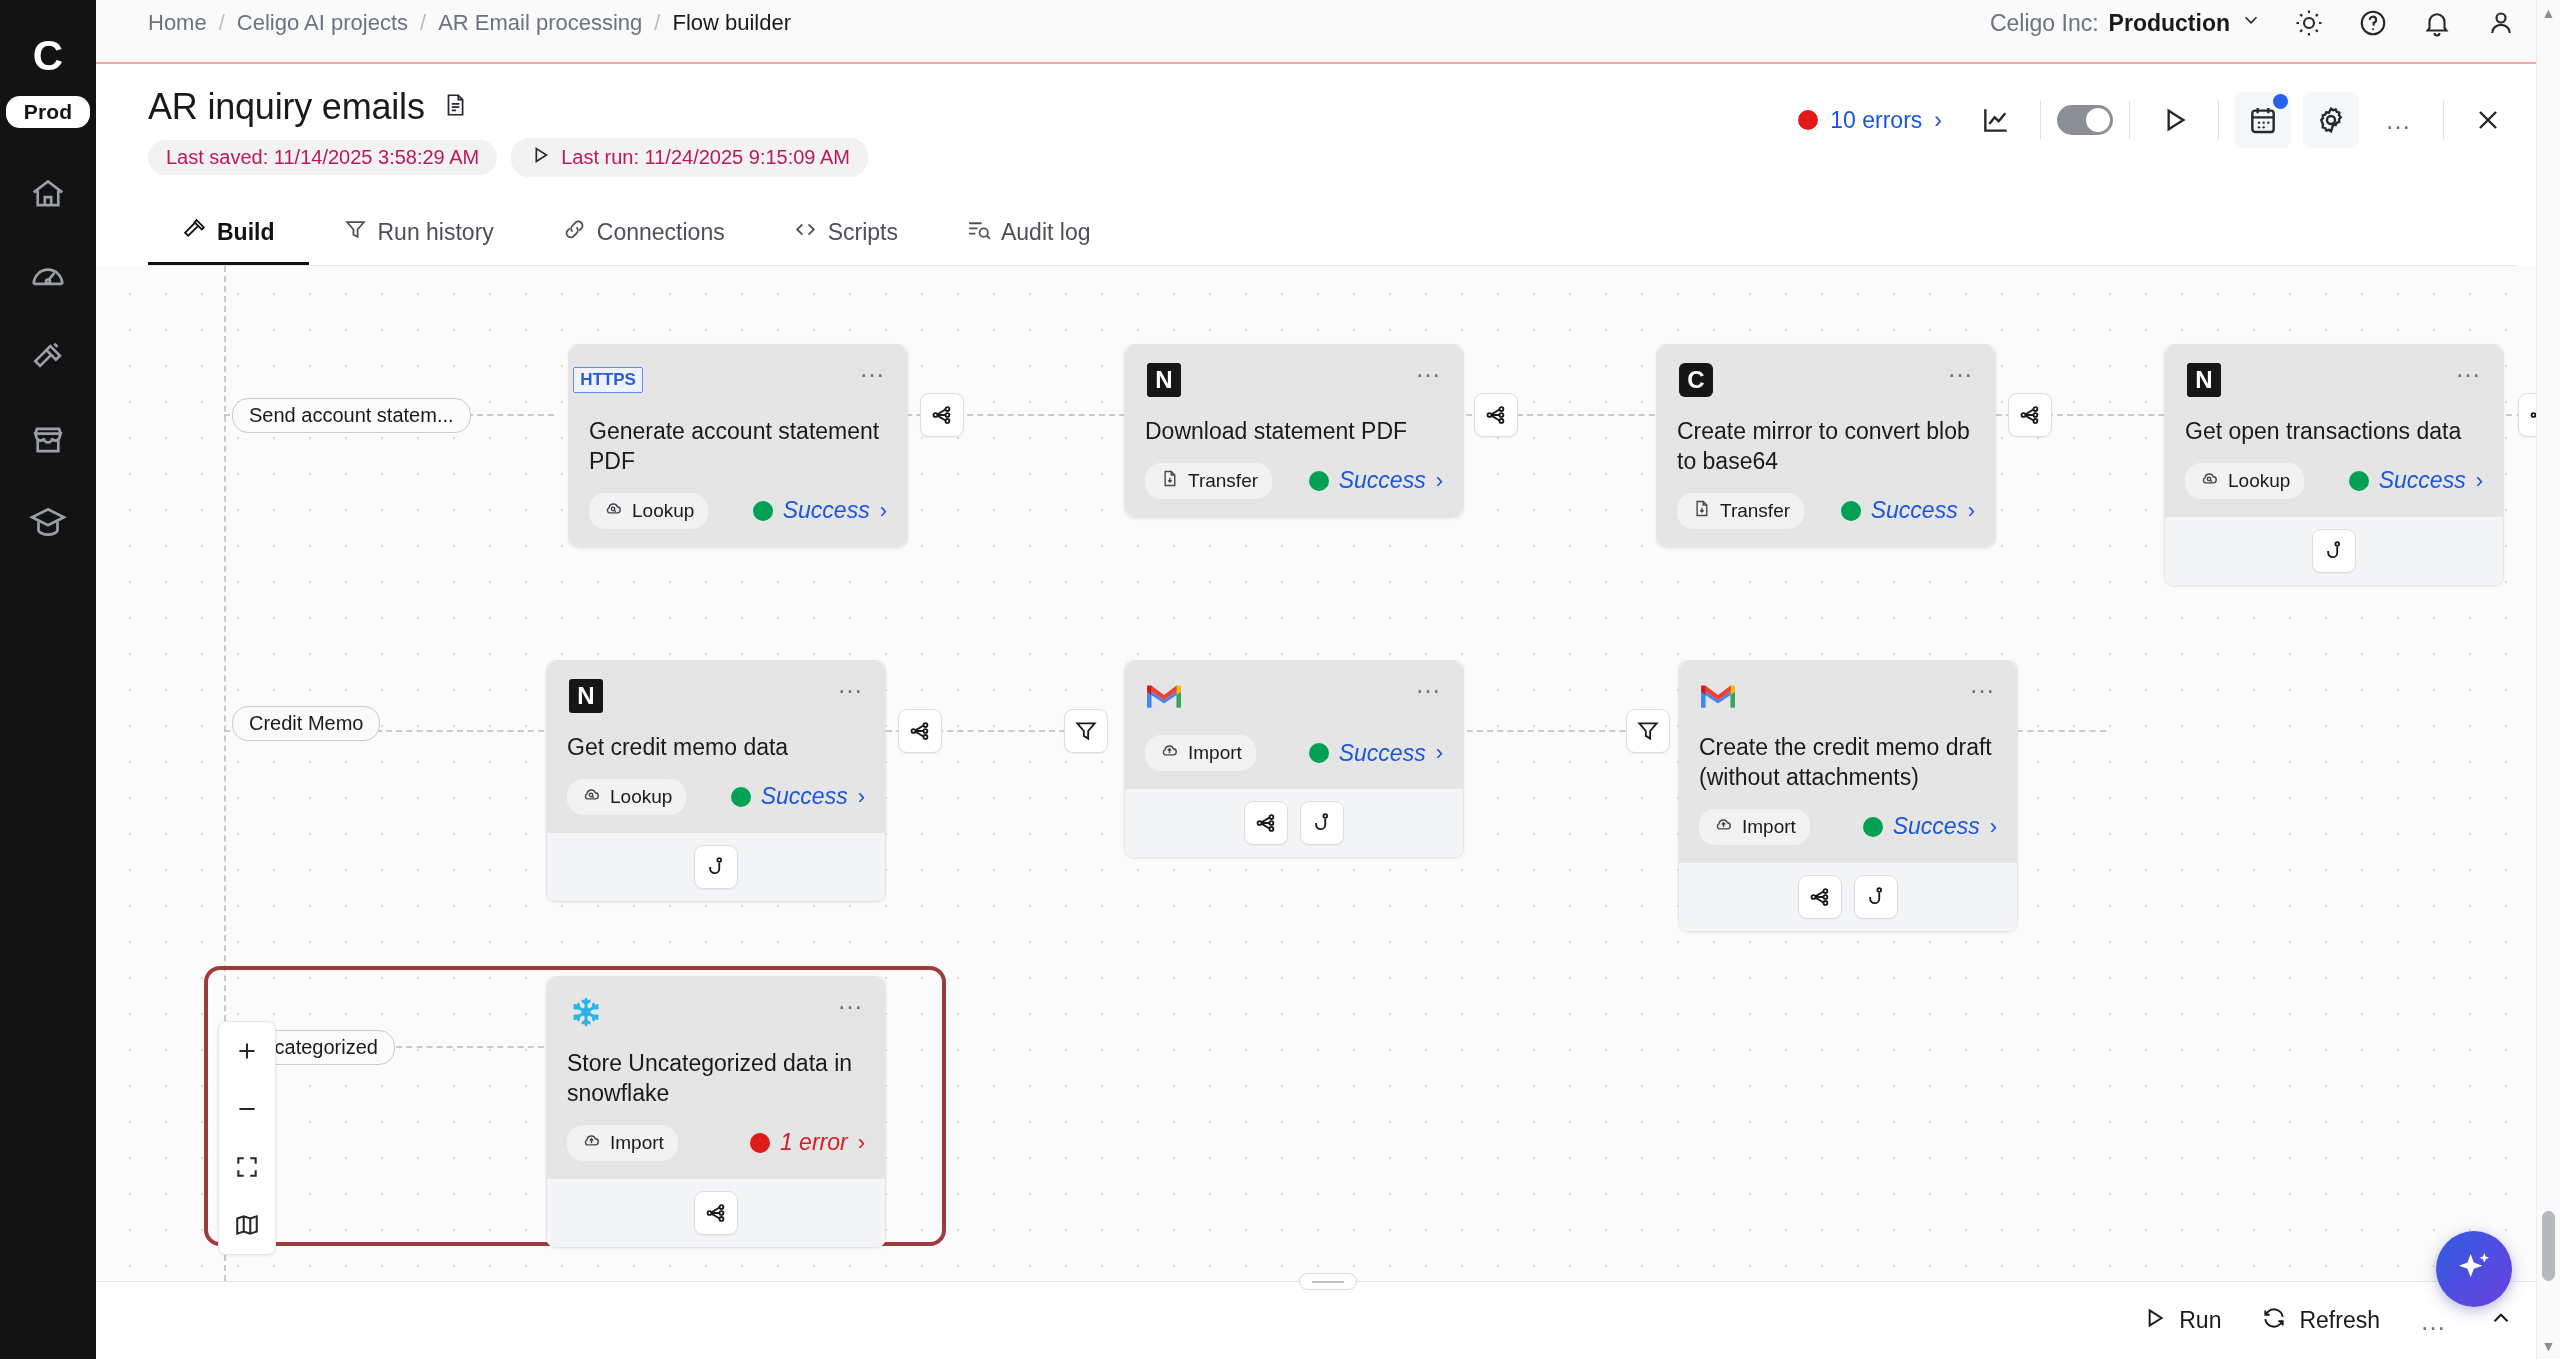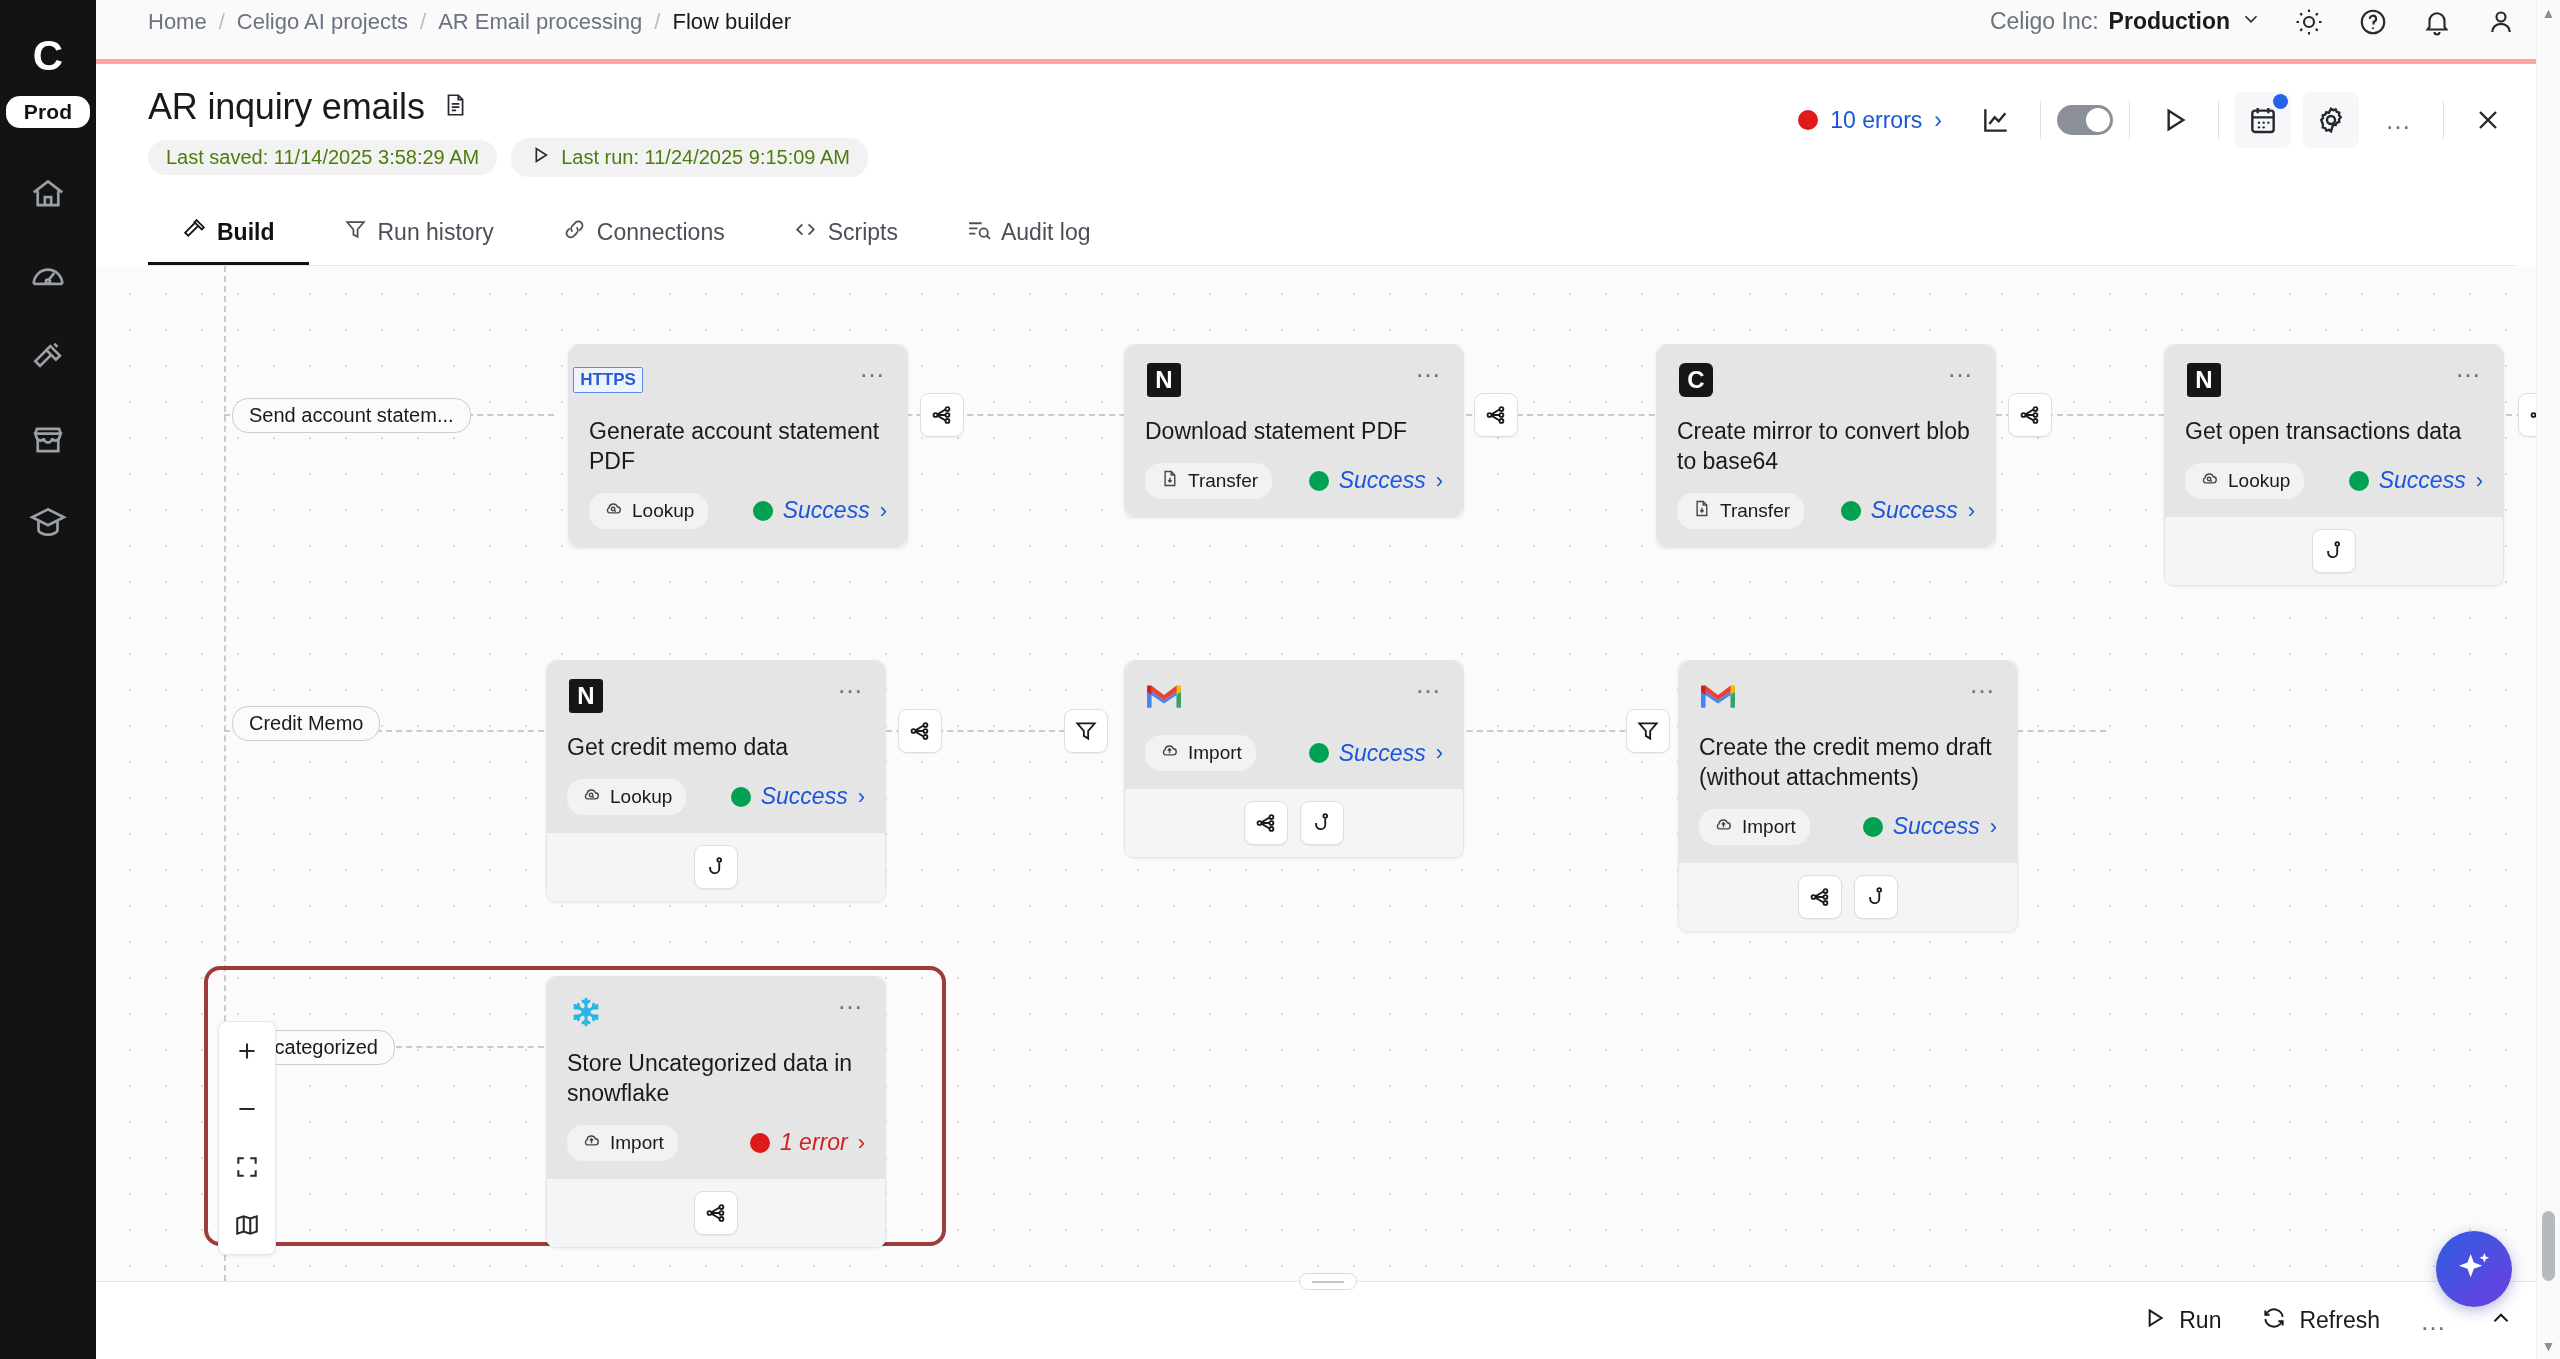--- a/index.html
+++ b/index.html
@@ -36,21 +36,21 @@
   .rail-ico { width: 52px; height: 52px; display: flex; align-items: center; justify-content: center; cursor: pointer; }
   .rail-ico svg { width: 38px; height: 38px; stroke: #9aa0a6; fill: none; stroke-width: 1.7; }
 
   
   .main { flex: 1 1 auto; height: 1359px; display: flex; flex-direction: column; min-width: 0; position: relative; }
 
   
   .topbar {
     height: 64px; flex: 0 0 64px;
     background: #fafafa;
-    border-bottom: 5px solid #fca5a5;
+    border-bottom: 2px solid #fca5a5;
     display: flex; align-items: center;
     padding: 0 42px 16px 52px;
   }
   .crumbs { display: flex; align-items: center; gap: 12px; font-size: 22px; }
   .crumbs .c { color: #6b7280; cursor: pointer; }
   .crumbs .sep { color: #b9bdc2; }
   .crumbs .cur { color: #1a1a1a; }
   .topbar-right { margin-left: auto; display: flex; align-items: center; gap: 30px; }
   .env { font-size: 23px; color: #6b7280; display: flex; align-items: center; gap: 10px; cursor: pointer; }
   .env b { color: #1a1a1a; font-weight: 600; }
@@ -60,21 +60,21 @@
   
   .flowhead { padding: 22px 44px 0 52px; flex: 0 0 auto; background:#fff; }
   .fh-row { display: flex; align-items: flex-start; }
   .fh-left { display: flex; flex-direction: column; gap: 10px; }
   .fh-title { display: flex; align-items: center; gap: 17px; }
   .fh-title h1 { font-size: 36px; font-weight: 400; color: #1a1a1a; letter-spacing: -.2px; }
   .fh-note svg { width: 26px; height: 26px; stroke: #25282c; fill: none; stroke-width: 1.6; cursor:pointer; }
   .fh-meta { display: flex; align-items: center; gap: 14px; }
   .chip {
     background: #f2f2f2; border-radius: 18px;
-    font-size: 20px; color: #4d7c0f;
+    font-size: 20px; color: #be185d;
     padding: 6px 18px; white-space: nowrap;
     display: flex; align-items: center; gap: 10px;
   }
   .chip svg { width: 22px; height: 22px; stroke: #25282c; fill: none; stroke-width: 1.8; }
 
   .fh-right { margin-left: auto; display: flex; align-items: center; gap: 0; padding-top: 6px; }
   .errlink { display: flex; align-items: center; gap: 12px; cursor: pointer; margin-right: 26px; }
   .dot { width: 20px; height: 20px; border-radius: 50%; display:inline-block; }
   .errlink .txt { color: #1a56db; font-size: 23px; }
   .errlink .arr { color: #1a56db; font-size: 23px; }

